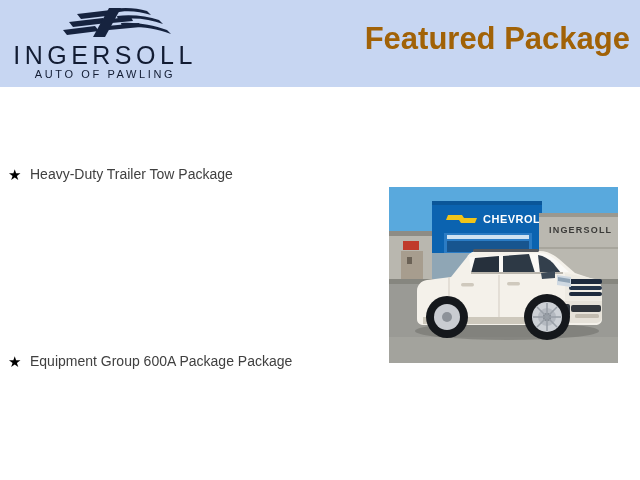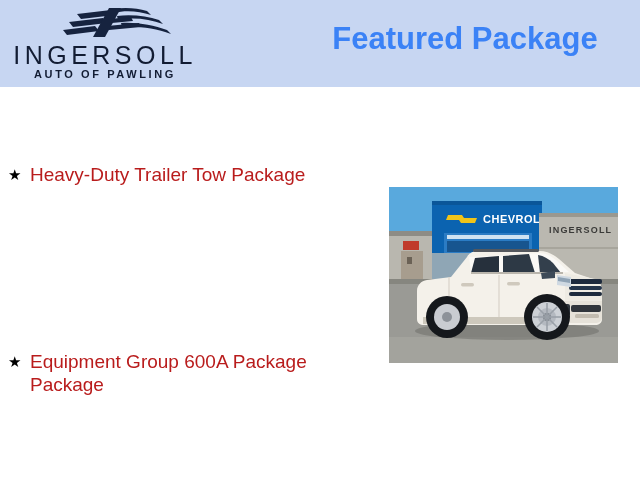--- a/index.html
+++ b/index.html
@@ -53,37 +53,37 @@
     line-height: 26px;
     white-space: nowrap;
   }
   #brand-subtitle {
     position: absolute;
     left: 0;
     top: 66px;
     width: 210px;
     text-align: center;
     font-size: 11px;
-    font-weight: bold;
+    font-weight: normal;
     letter-spacing: 2.6px;
     color: #121c33;
     line-height: 12px;
     white-space: nowrap;
   }
 
   
   #page-title {
     position: absolute;
     left: 300px;
     top: 20px;
     width: 330px;
-    text-align: center;
+    text-align: right;
     font-size: 31px;
     font-weight: bold;
-    color: #3b82f6;
+    color: #a16207;
     letter-spacing: 0px;
     line-height: 38px;
     white-space: nowrap;
   }
 
   
   #feature-list {
     position: absolute;
     left: 0;
     top: 87px;
@@ -102,23 +102,23 @@
   .bullet-star {
     flex: 0 0 auto;
     width: 22px;
     font-size: 15px;
     line-height: 23px;
     color: #000000;
     text-align: left;
   }
   .feature-label {
     flex: 1 1 auto;
-    font-size: 19px;
+    font-size: 14px;
     line-height: 23px;
-    color: #b91c1c;
+    color: #404040;
   }
 
   
   #vehicle-photo {
     position: absolute;
     left: 389px;
     top: 187px;
     width: 229px;
     height: 176px;
     overflow: hidden;

